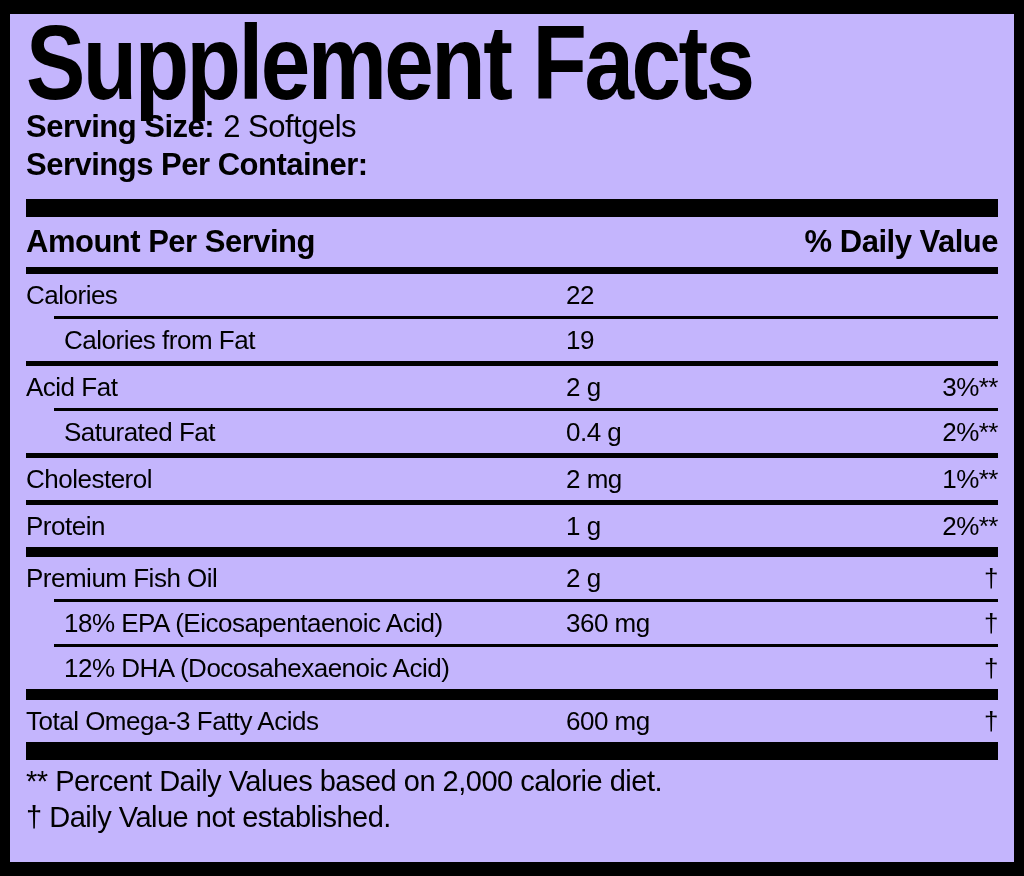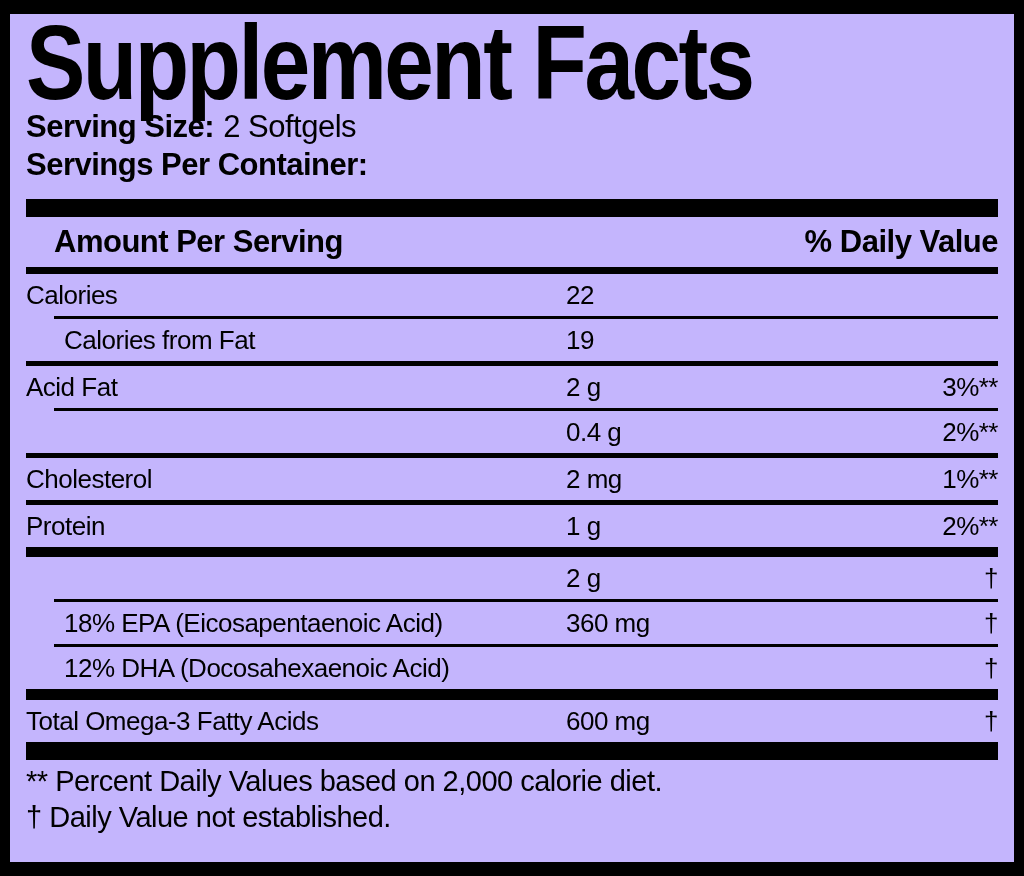--- a/index.html
+++ b/index.html
@@ -33,21 +33,21 @@
   }
   .meta-size { }
   .meta-container { margin-top:4px; font-weight:bold; }
   .bold { font-weight:bold; }
   .meta-value { padding-left:9px; }
   .bar { background:#000; }
   .bar-head  { height:18px; margin-top:17px; }
   .bar-subhead { height:7px; }
   .header-row {
     display:flex; justify-content:space-between; align-items:center;
-    height:50px; font-weight:bold; font-size:31px; letter-spacing:-0.5px;margin-left:28px;
+    height:50px; font-weight:bold; font-size:31px; letter-spacing:-0.5px;
   }
   .row {
     position:relative;
     height:42px;
     display:flex; align-items:center;
     font-size:26px; letter-spacing:-0.5px;
     white-space:nowrap;
   }
   .row.indent .label-cell { padding-left:38px; }
   .amount-cell { position:absolute; left:540px; width:360px; text-align:left; }
@@ -97,40 +97,42 @@
   <div class="sep sep-med"></div>
 
   <div class="row">
     <span class="label-cell">Acid Fat</span>
     <span class="amount-cell">2 g</span>
     <span class="dv-cell">3%**</span>
   </div>
   <div class="sep indented"></div>
 
   <div class="row indent">
+    <span class="label-cell">Saturated Fat</span>
     <span class="amount-cell">0.4 g</span>
     <span class="dv-cell">2%**</span>
   </div>
   <div class="sep sep-med"></div>
 
   <div class="row">
     <span class="label-cell">Cholesterol</span>
     <span class="amount-cell">2 mg</span>
     <span class="dv-cell">1%**</span>
   </div>
   <div class="sep sep-med"></div>
 
   <div class="row">
     <span class="label-cell">Protein</span>
     <span class="amount-cell">1 g</span>
     <span class="dv-cell">2%**</span>
   </div>
   <div class="sep sep-thick"></div>
 
   <div class="row">
+    <span class="label-cell">Premium Fish Oil</span>
     <span class="amount-cell">2 g</span>
     <span class="dv-cell">†</span>
   </div>
   <div class="sep indented"></div>
 
   <div class="row indent">
     <span class="label-cell">18% EPA (Eicosapentaenoic Acid)</span>
     <span class="amount-cell">360 mg</span>
     <span class="dv-cell">†</span>
   </div>

